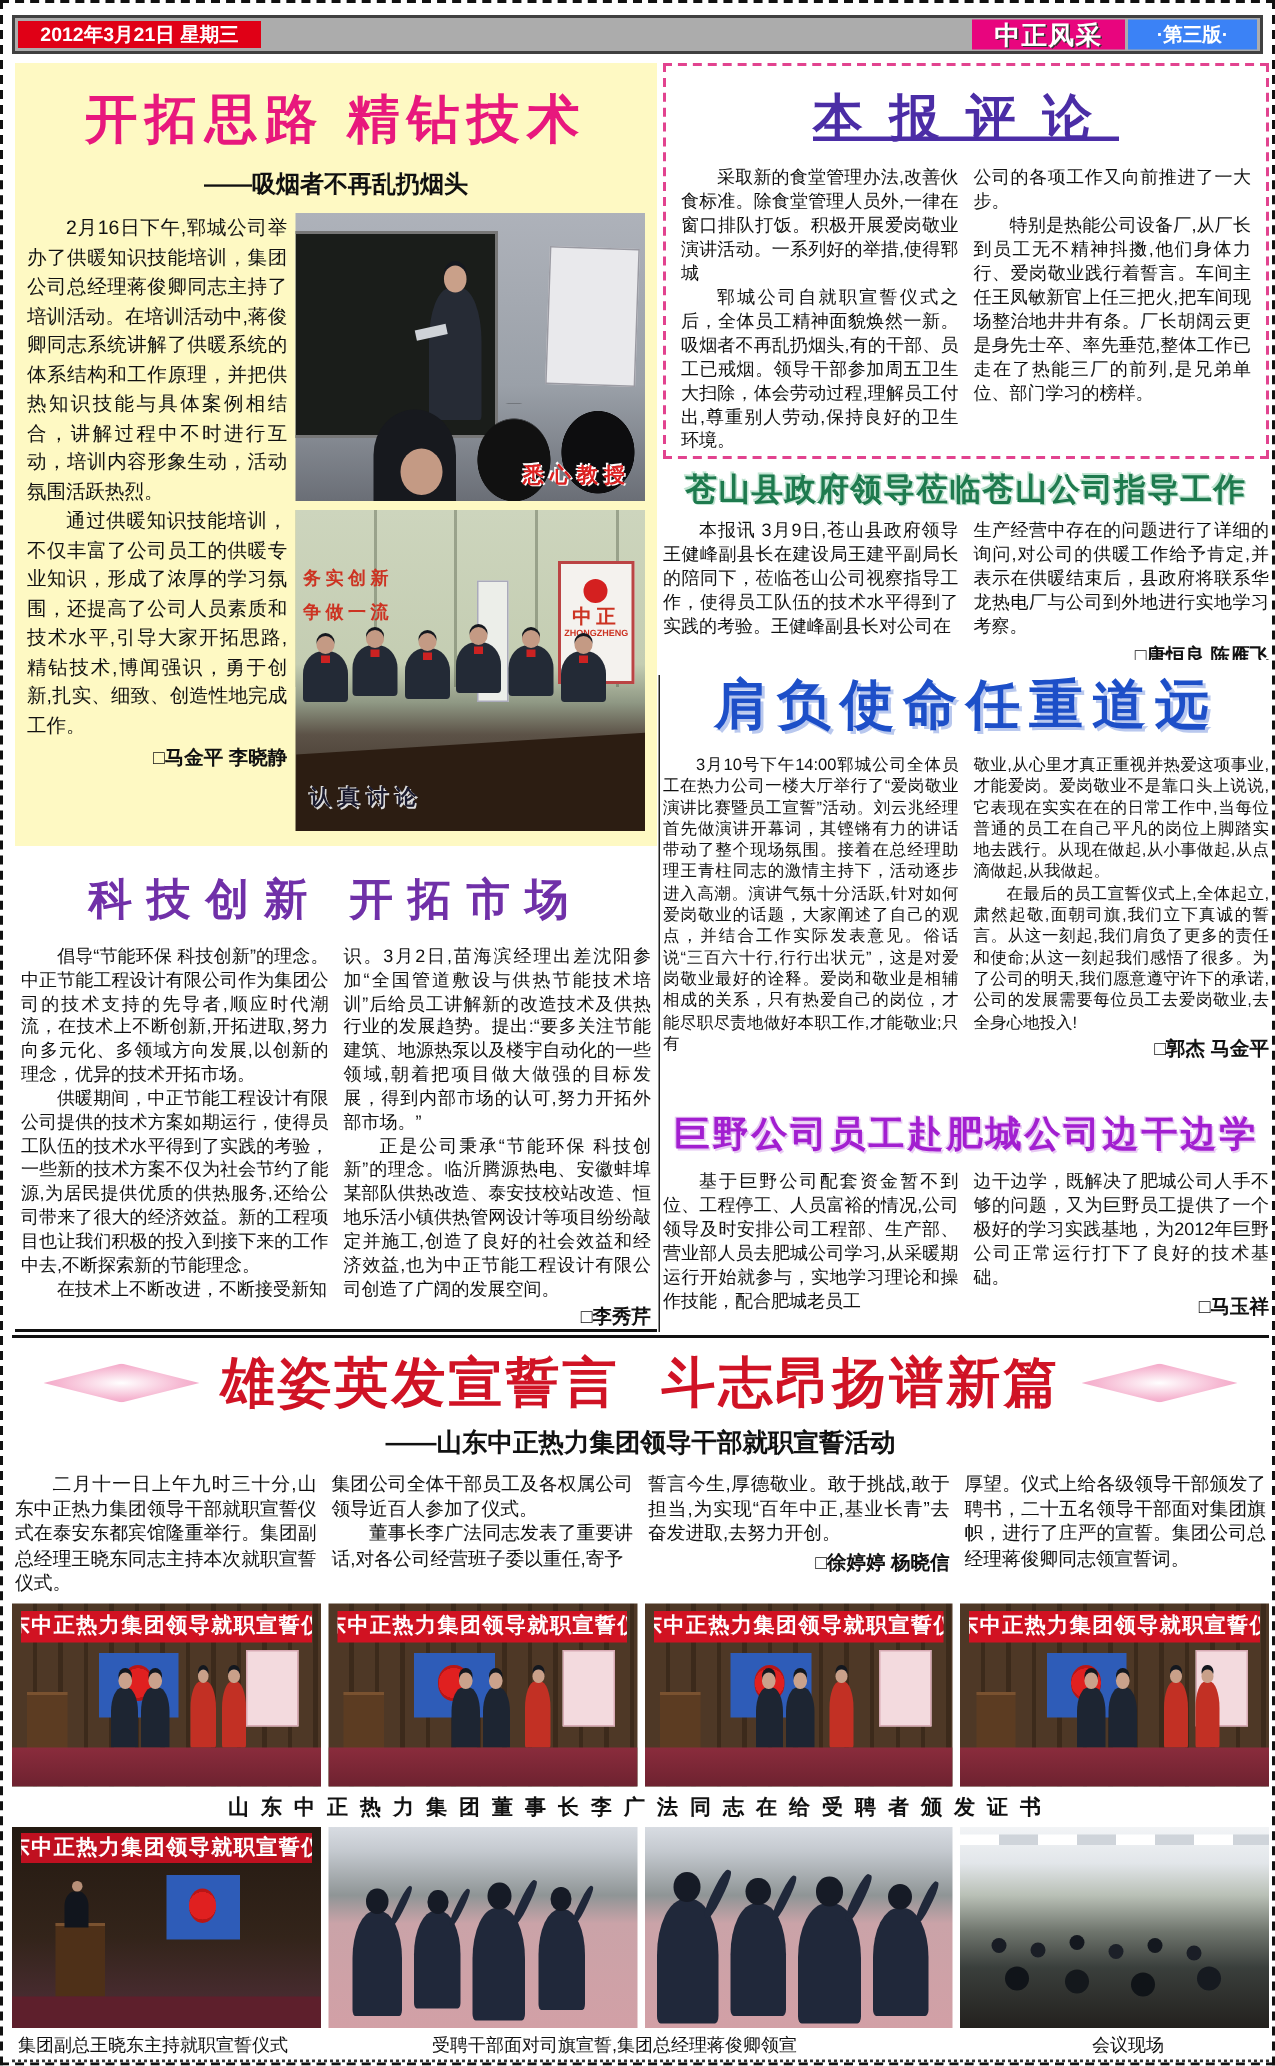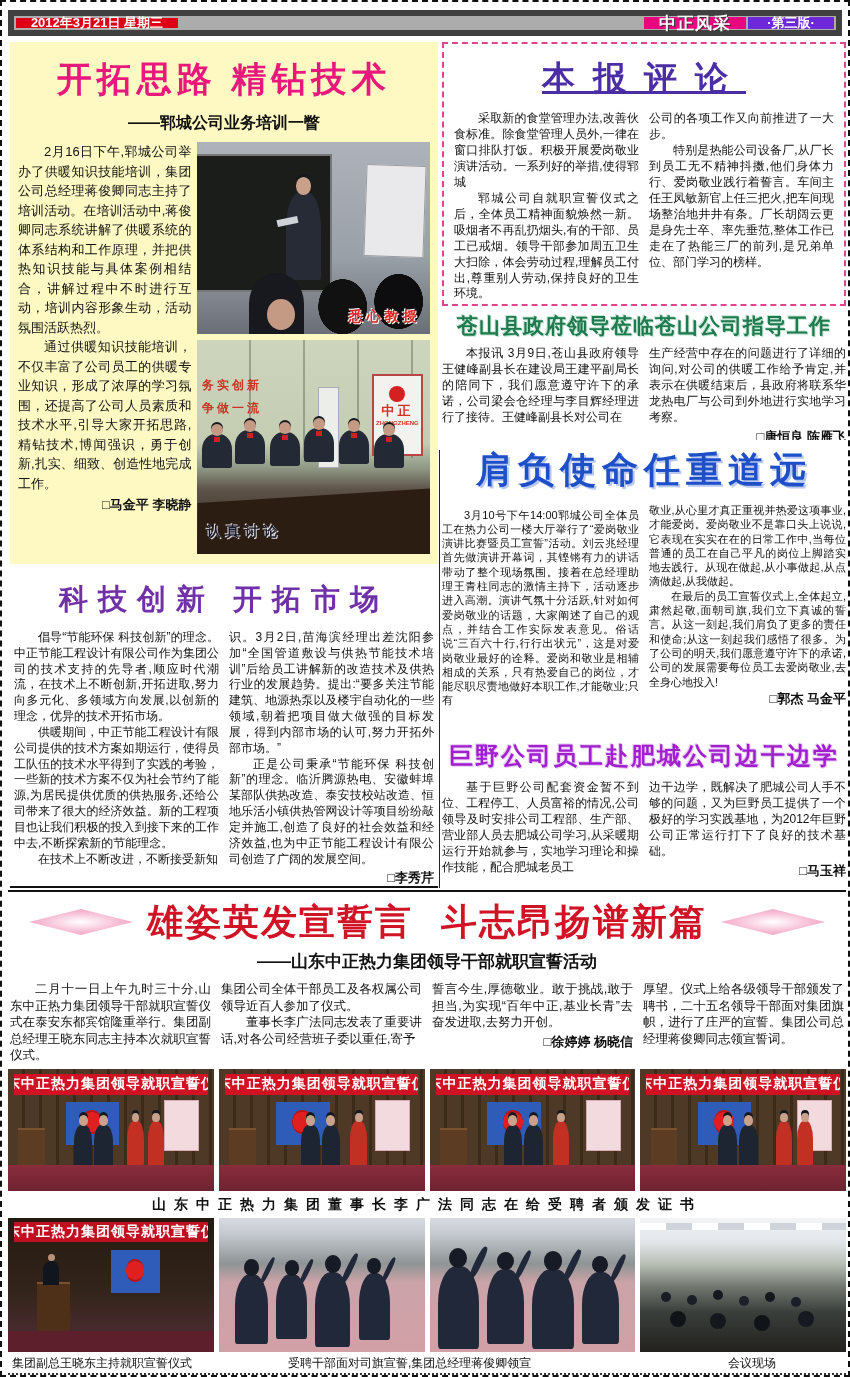--- a/index.html
+++ b/index.html
@@ -1,29 +1,29 @@
 <!DOCTYPE html>
 <html><head>
 <meta charset="utf-8">
 <style>
   * { margin:0; padding:0; box-sizing:border-box; }
   html,body { background:#fff; font-family:"Liberation Sans","DejaVu Sans",sans-serif; }
   .page { position:relative; width:850px; height:1377px; background:#fff; overflow:hidden;
           border:2px dashed #111; }
   
   .hdr { position:absolute; left:6px; right:6px; top:8px; height:26px; background:#acacac;
-         border:6px solid #404040; }
+         border:2px solid #404040; }
   .hdr-date { position:absolute; left:2px; top:2px; bottom:2px; width:162px; background:#e00016;
               color:#fff; font-weight:bold; font-size:13px; display:flex; align-items:center; justify-content:center; }
   .hdr-mast { position:absolute; left:280px; right:280px; top:0; bottom:0; display:flex; align-items:center;
               justify-content:center; font-size:15px; font-weight:bold; color:#111; letter-spacing:22px; }
   .hdr-fengcai { position:absolute; right:90px; top:1px; bottom:1px; width:102px; background:#e8057e;
                  color:#fff; font-weight:bold; font-size:17px; display:flex; align-items:center; justify-content:center;
                  letter-spacing:1px; text-shadow:1px 1px 0 #333; }
-  .hdr-edition { position:absolute; right:2px; top:1px; bottom:1px; width:86px; background:#6d28d9;
+  .hdr-edition { position:absolute; right:2px; top:1px; bottom:1px; width:86px; background:#3b82f6;
                  color:#fff; font-size:13px; font-weight:bold; display:flex; align-items:center; justify-content:center; }
   
   .leftcol { position:absolute; left:8px; top:40px; width:428px; height:846px; }
   .training { background:#fef9c3; padding:6px 8px; height:522px; overflow:hidden; }
   .training-title { text-align:center; font-size:35px; font-weight:900; color:#e8187d; letter-spacing:5px; margin-top:8px; }
   .training-sub { text-align:center; font-size:16px; font-weight:bold; color:#111; margin:10px 0 8px; }
   .training-row { display:flex; gap:6px; }
   .training-text { width:176px; font-size:13px; line-height:1.5; text-align:justify; color:#111; }
   .training-text p { text-indent:2em; }
   .byline { text-align:right; font-size:13px; font-weight:bold; margin-top:2px; }
@@ -73,21 +73,21 @@
   .comm-title { text-align:center; font-size:33px; font-weight:900; color:#4b2da6; letter-spacing:18px; margin:8px 0 10px;text-decoration:underline; }
   .two-cols { display:flex; gap:10px; font-size:12px; line-height:1.33; text-align:justify; color:#111; }
   .two-cols .c { flex:1; }
   .two-cols p.ind { text-indent:2em; }
   .cangshan { margin-top:6px; height:128px; overflow:hidden; }
   .cang-title { text-align:center; font-size:21px; font-weight:900; color:#1e7a4e; letter-spacing:1px;
                 text-shadow:1px 1px 0 #c2e4d2,-1px -1px 0 #c2e4d2; margin-bottom:6px; }
   .mission { margin-top:4px; height:290px; overflow:hidden; }
   .miss-title { text-align:center; font-size:36px; font-weight:900; color:#1d4fc8; letter-spacing:6px;
                 text-shadow:2px 2px 0 #b9c8ee; margin:2px 0 8px; }
-  .mission .two-cols { font-size:11px; line-height:1.3;align-items:flex-end; }
+  .mission .two-cols { font-size:11px; line-height:1.3; }
   .juye { margin-top:4px; height:150px; overflow:hidden; }
   .juye-title { text-align:center; font-size:24px; font-weight:900; color:#a21fd0; letter-spacing:2px;
                 text-shadow:1px 1px 0 #e7c9f2,-1px -1px 0 #e7c9f2; margin:2px 0 8px; }
   
   .bottom { position:absolute; left:6px; top:888px; width:838px; height:482px; border-top:2px solid #111; padding-top:4px; }
   .oath-titlerow { display:flex; align-items:center; justify-content:center; gap:14px; height:52px; }
   .diamond { width:104px; height:26px; background:radial-gradient(ellipse at center,#fff 0%,#f6b8d2 55%,#ef8fb9 100%);
              clip-path:polygon(0 50%,50% 0,100% 50%,50% 100%); }
   .oath-title { font-size:36px; font-weight:900; color:#d01325; letter-spacing:2px; white-space:nowrap; }
   .oath-title .gap { display:inline-block; width:28px; }
@@ -153,21 +153,21 @@
 
   <div class="hdr">
     <div class="hdr-date">2012年3月21日 星期三</div>
     <div class="hdr-fengcai">中正风采</div>
     <div class="hdr-edition">·第三版·</div>
   </div>
 
   <div class="leftcol">
     <section class="training">
       <div class="training-title">开拓思路 精钻技术</div>
-      <div class="training-sub">——郓城公司业务培训一瞥</div>
+      <div class="training-sub">——吸烟者不再乱扔烟头</div>
       <div class="training-row">
         <div class="training-text">
           <p>2月16日下午,郓城公司举办了供暖知识技能培训，集团公司总经理蒋俊卿同志主持了培训活动。在培训活动中,蒋俊卿同志系统讲解了供暖系统的体系结构和工作原理，并把供热知识技能与具体案例相结合，讲解过程中不时进行互动，培训内容形象生动，活动氛围活跃热烈。</p>
           <p>通过供暖知识技能培训，不仅丰富了公司员工的供暖专业知识，形成了浓厚的学习氛围，还提高了公司人员素质和技术水平,引导大家开拓思路,精钻技术,博闻强识，勇于创新,扎实、细致、创造性地完成工作。</p>
           <div class="byline">□马金平 李晓静</div>
         </div>
         <div class="photos">
           <div class="photo ph-teach">
             <div class="blackboard"></div>
             <div class="whiteboard"></div>
@@ -233,21 +233,21 @@
           <p>公司的各项工作又向前推进了一大步。</p>
           <p class="ind">特别是热能公司设备厂,从厂长到员工无不精神抖擞,他们身体力行、爱岗敬业践行着誓言。车间主任王凤敏新官上任三把火,把车间现场整治地井井有条。厂长胡阔云更是身先士卒、率先垂范,整体工作已走在了热能三厂的前列,是兄弟单位、部门学习的榜样。</p>
         </div>
       </div>
     </section>
 
     <section class="cangshan">
       <div class="cang-title">苍山县政府领导莅临苍山公司指导工作</div>
       <div class="two-cols">
         <div class="c">
-          <p class="ind">本报讯 3月9日,苍山县政府领导王健峰副县长在建设局王建平副局长的陪同下，我们愿意遵守许下的承诺，公司梁会仓经理与李目辉经理进行了接待。王健峰副县长对公司在</p>
+          <p class="ind">本报讯 3月9日,苍山县政府领导王健峰副县长在建设局王建平副局长的陪同下，莅临苍山公司视察指导工作，使得员工队伍的技术水平得到了实践的考验。王健峰副县长对公司在</p>
         </div>
         <div class="c">
           <p>生产经营中存在的问题进行了详细的询问,对公司的供暖工作给予肯定,并表示在供暖结束后，县政府将联系华龙热电厂与公司到外地进行实地学习考察。</p>
           <div class="byline">□唐恒良 陈雁飞</div>
         </div>
       </div>
     </section>
 
     <section class="mission">
       <div class="miss-title">肩负使命任重道远</div>

